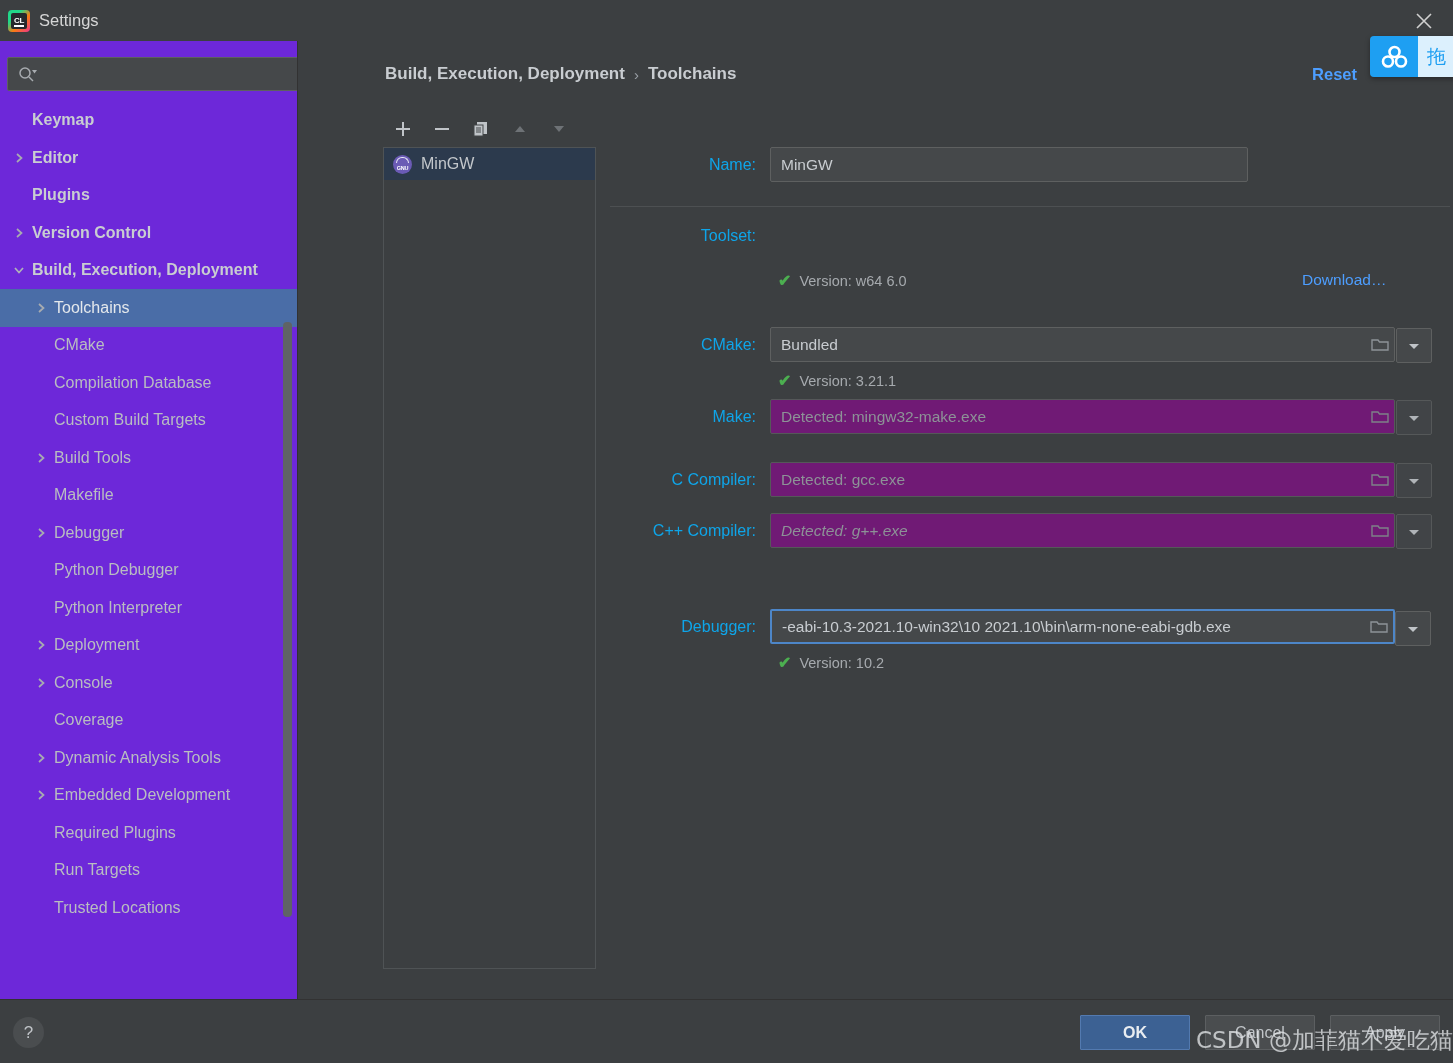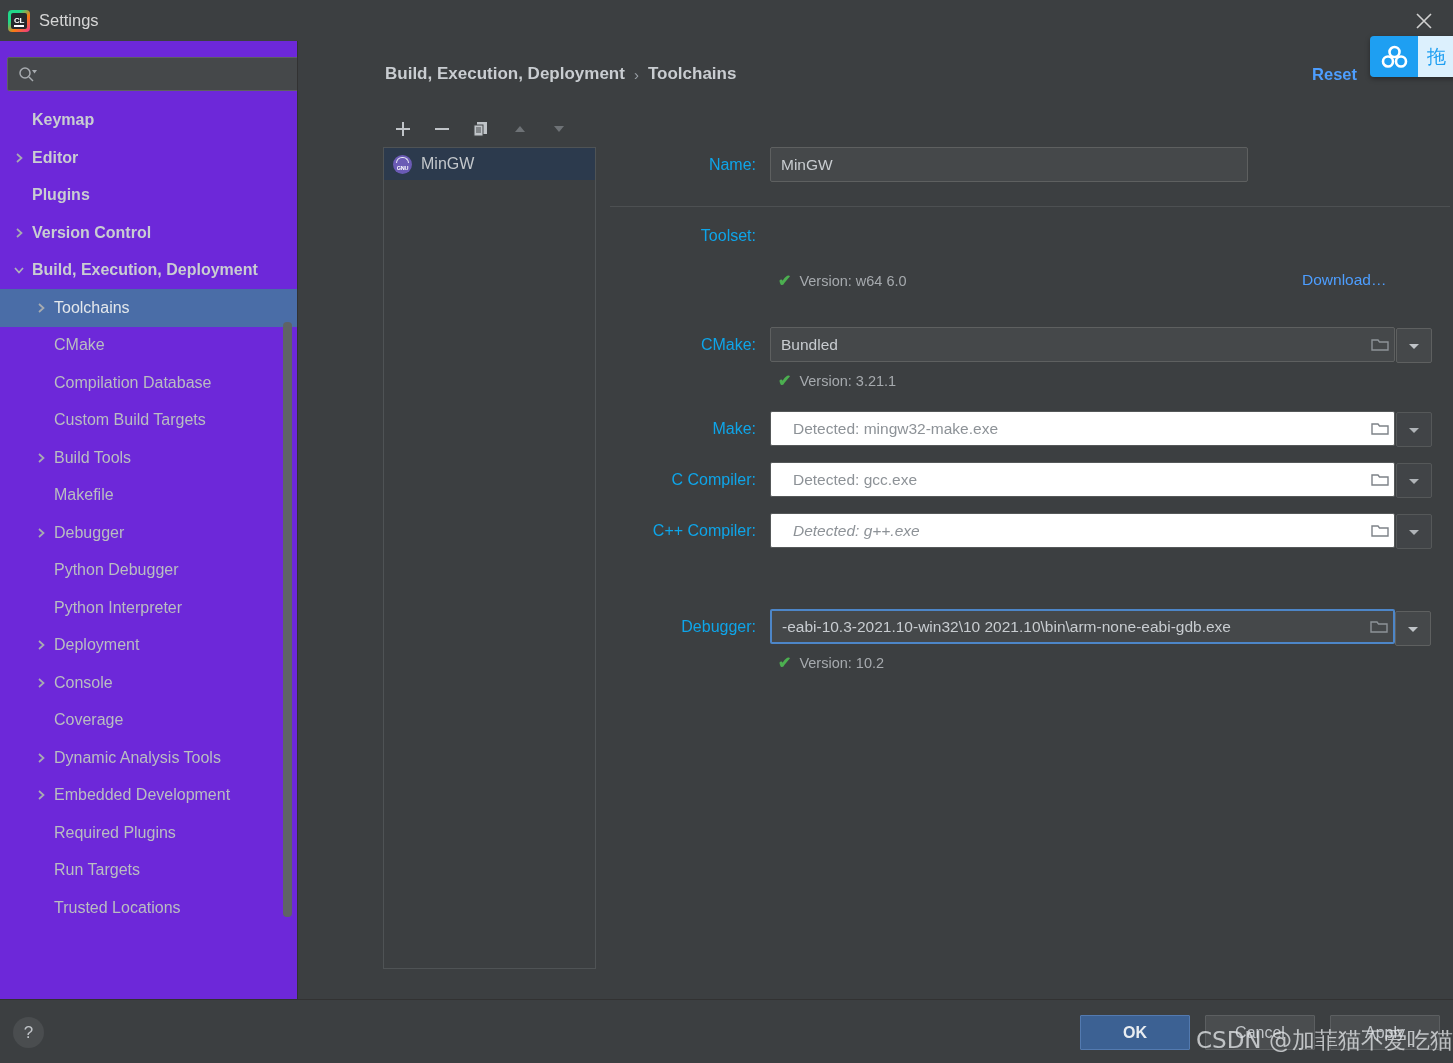--- a/index.html
+++ b/index.html
@@ -188,21 +188,21 @@
   .flabel {
     font-size: 16px; color: #0ea5e9;
     text-align: right; flex: none;
     padding-right: 14px;
   }
   .fld {
     position: relative; height: 35px;
     background: #45484a; border: 1px solid #5e6060; border-radius: 2px;
     display: flex; align-items: center;
   }
-  .fld.disabled { background: #ffffff; border-color: #555859; padding-left: 12px; }
+  .fld.disabled { background: #701a75; border-color: #555859; }
   .fld.focused { border: 2px solid #4d86c8; box-shadow: 0 0 0 1px #2d5party; }
   .fld.focused { box-shadow: none; }
   .fld-text {
     flex: 1; font-size: 15.5px; color: #c8ccd0;
     padding-left: 10px; white-space: nowrap; overflow: hidden;
   }
   .fld.disabled .fld-text { color: #8d9297; }
   .folder-ico { flex: none; width: 28px; display: flex; align-items: center; justify-content: center; cursor: pointer; }
   .split {
     position: absolute; right: -38px; top: 0;
@@ -537,21 +537,21 @@
                 <path d="M1 2 L6 7 L11 2 Z" fill="#c0c4c8"></path>
               </svg>
           </div>
         </div>
       </div>
       <div class="hint" style="position:absolute; left:168px; top:224px;">
         <span class="check">✔</span>
         <span>Version: 3.21.1</span>
       </div>
 
-      <div class="frow" style="position:absolute; left:0; top:264px; width:840px;">
+      <div class="frow" style="position:absolute; left:0; top:252px; width:840px;">
         <div class="flabel" style="width:160px;">Make:</div>
         <div class="fld disabled" style="width:625px;">
           <div class="fld-text">Detected: mingw32-make.exe</div>
           <span class="folder-ico">
             <svg width="18" height="15" viewBox="0 0 18 15">
               <path d="M1 3 H7 L8.5 5 H17 V13 H1 Z" fill="none" stroke="#7d8288" stroke-width="1.4"></path>
             </svg>
           </span>
           <div class="split disabled">
             <svg width="12" height="8" viewBox="0 0 12 8">

